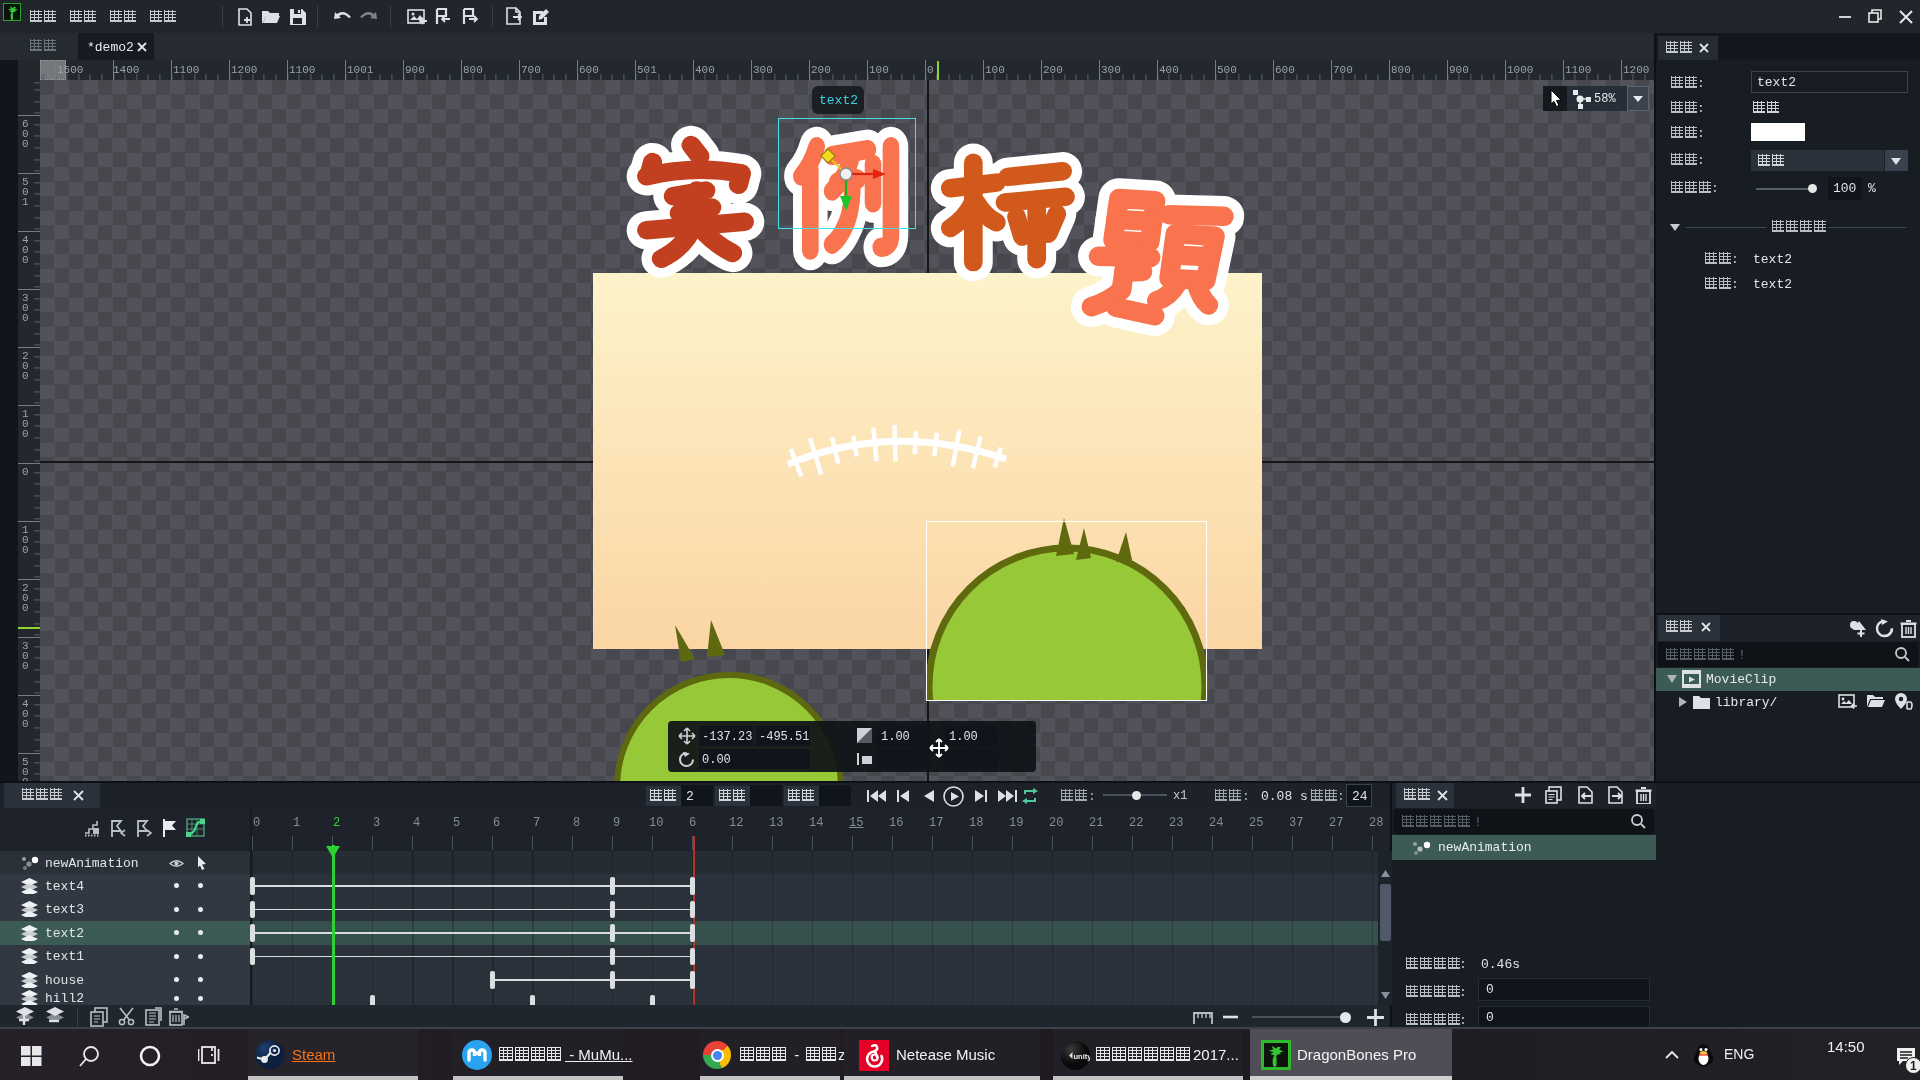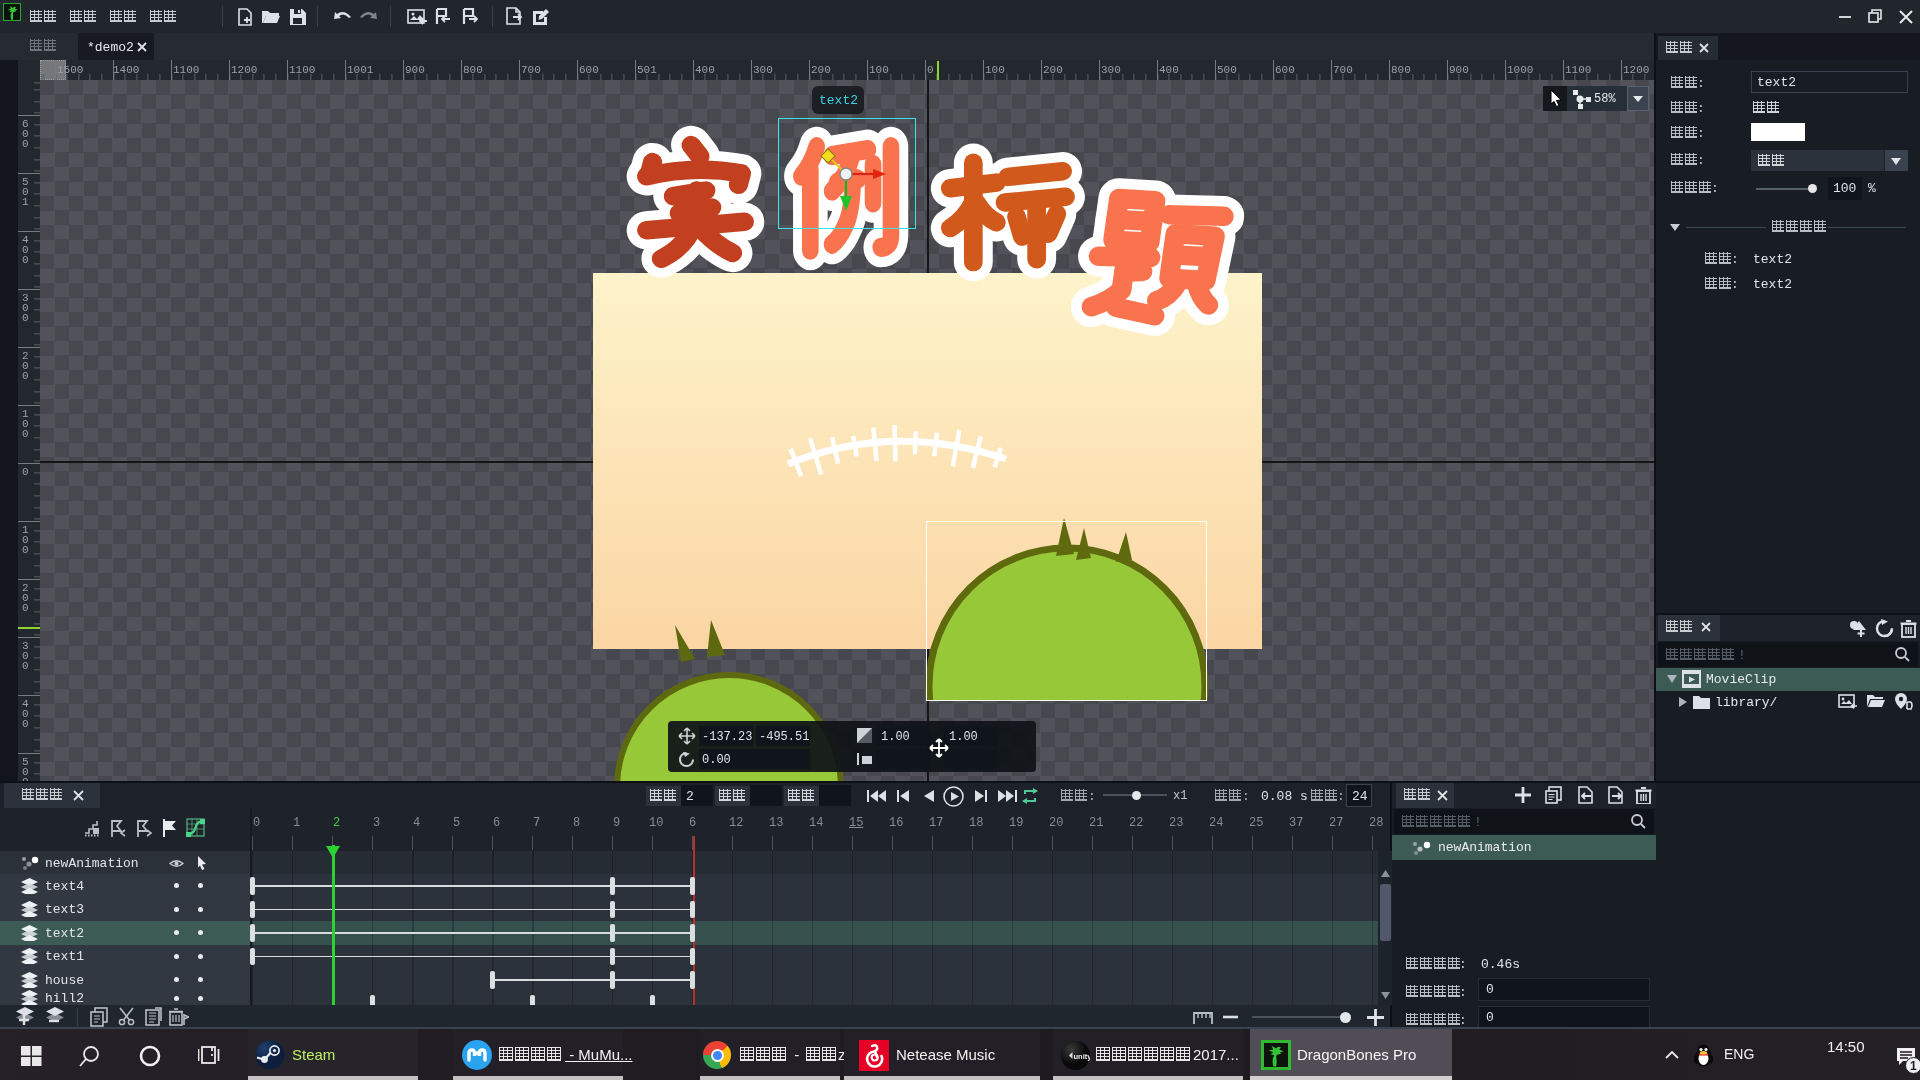--- a/index.html
+++ b/index.html
@@ -898,21 +898,21 @@
       <radialGradient id="stg" cx=".3" cy=".25">
         <stop offset="0" stop-color="#1e3f6e"></stop>
         <stop offset="1" stop-color="#0d1f3c"></stop>
       </radialGradient>
     </defs>
     <circle cx="19.5" cy="10.5" r="4.6" fill="none" stroke="#e8ecef" stroke-width="1.7"></circle>
     <circle cx="19.5" cy="10.5" r="1.6" fill="#e8ecef"></circle>
     <circle cx="9.5" cy="19.5" r="3.4" fill="#e8ecef"></circle>
     <path d="M2 17.5 L9.5 19.8 M9.5 19.5 L15.8 12.5" stroke="#e8ecef" stroke-width="2.2"></path>
   </svg>
-<div class="a" style="left:292px;top:1046px;font:15px 'Liberation Sans',sans-serif;color:#bef264;white-space:pre;">Steam</div>
+<div class="a" style="left:292px;top:1046px;font:15px 'Liberation Sans',sans-serif;color:#f97316;white-space:pre;text-decoration:underline;">Steam</div>
 <div class="a" style="left:453px;top:1029px;width:170px;height:48px;background:#221f26"></div>
 <svg class="a" style="left:462px;top:1040px;" width="30" height="30" viewBox="0 0 30 30">
     <circle cx="15" cy="15" r="15" fill="#29a3ef"></circle>
     <path d="M7 20 V13 Q7 10 10 10 Q12.5 10 12.5 13 V16 Q12.5 13 15 13 Q17.5 13 17.5 16 V13 Q17.5 10 20 10 Q23 10 23 13 V20" fill="none" stroke="#fff" stroke-width="3.4" stroke-linecap="round"></path>
   </svg>
 <i class="a" style="left:499px;top:1047px;width:14px;height:14px;opacity:0.95;background-image:repeating-linear-gradient(0deg,#f2f2f2 0 1px,transparent 1px 3.0px),repeating-linear-gradient(90deg,#f2f2f2 0 1px,transparent 1px 4.2px);border-bottom:1px solid #f2f2f2"></i>
 <i class="a" style="left:515px;top:1047px;width:14px;height:14px;opacity:0.95;background-image:repeating-linear-gradient(0deg,#f2f2f2 0 1px,transparent 1px 3.0px),repeating-linear-gradient(90deg,#f2f2f2 0 1px,transparent 1px 4.2px);border-bottom:1px solid #f2f2f2"></i>
 <i class="a" style="left:531px;top:1047px;width:14px;height:14px;opacity:0.95;background-image:repeating-linear-gradient(0deg,#f2f2f2 0 1px,transparent 1px 3.0px),repeating-linear-gradient(90deg,#f2f2f2 0 1px,transparent 1px 4.2px);border-bottom:1px solid #f2f2f2"></i>
 <i class="a" style="left:547px;top:1047px;width:14px;height:14px;opacity:0.95;background-image:repeating-linear-gradient(0deg,#f2f2f2 0 1px,transparent 1px 3.0px),repeating-linear-gradient(90deg,#f2f2f2 0 1px,transparent 1px 4.2px);border-bottom:1px solid #f2f2f2"></i>
 <div class="a" style="left:565px;top:1046px;font:15px 'Liberation Sans',sans-serif;color:#f2f2f2;white-space:pre;text-decoration:underline;"> - MuMu...</div>

